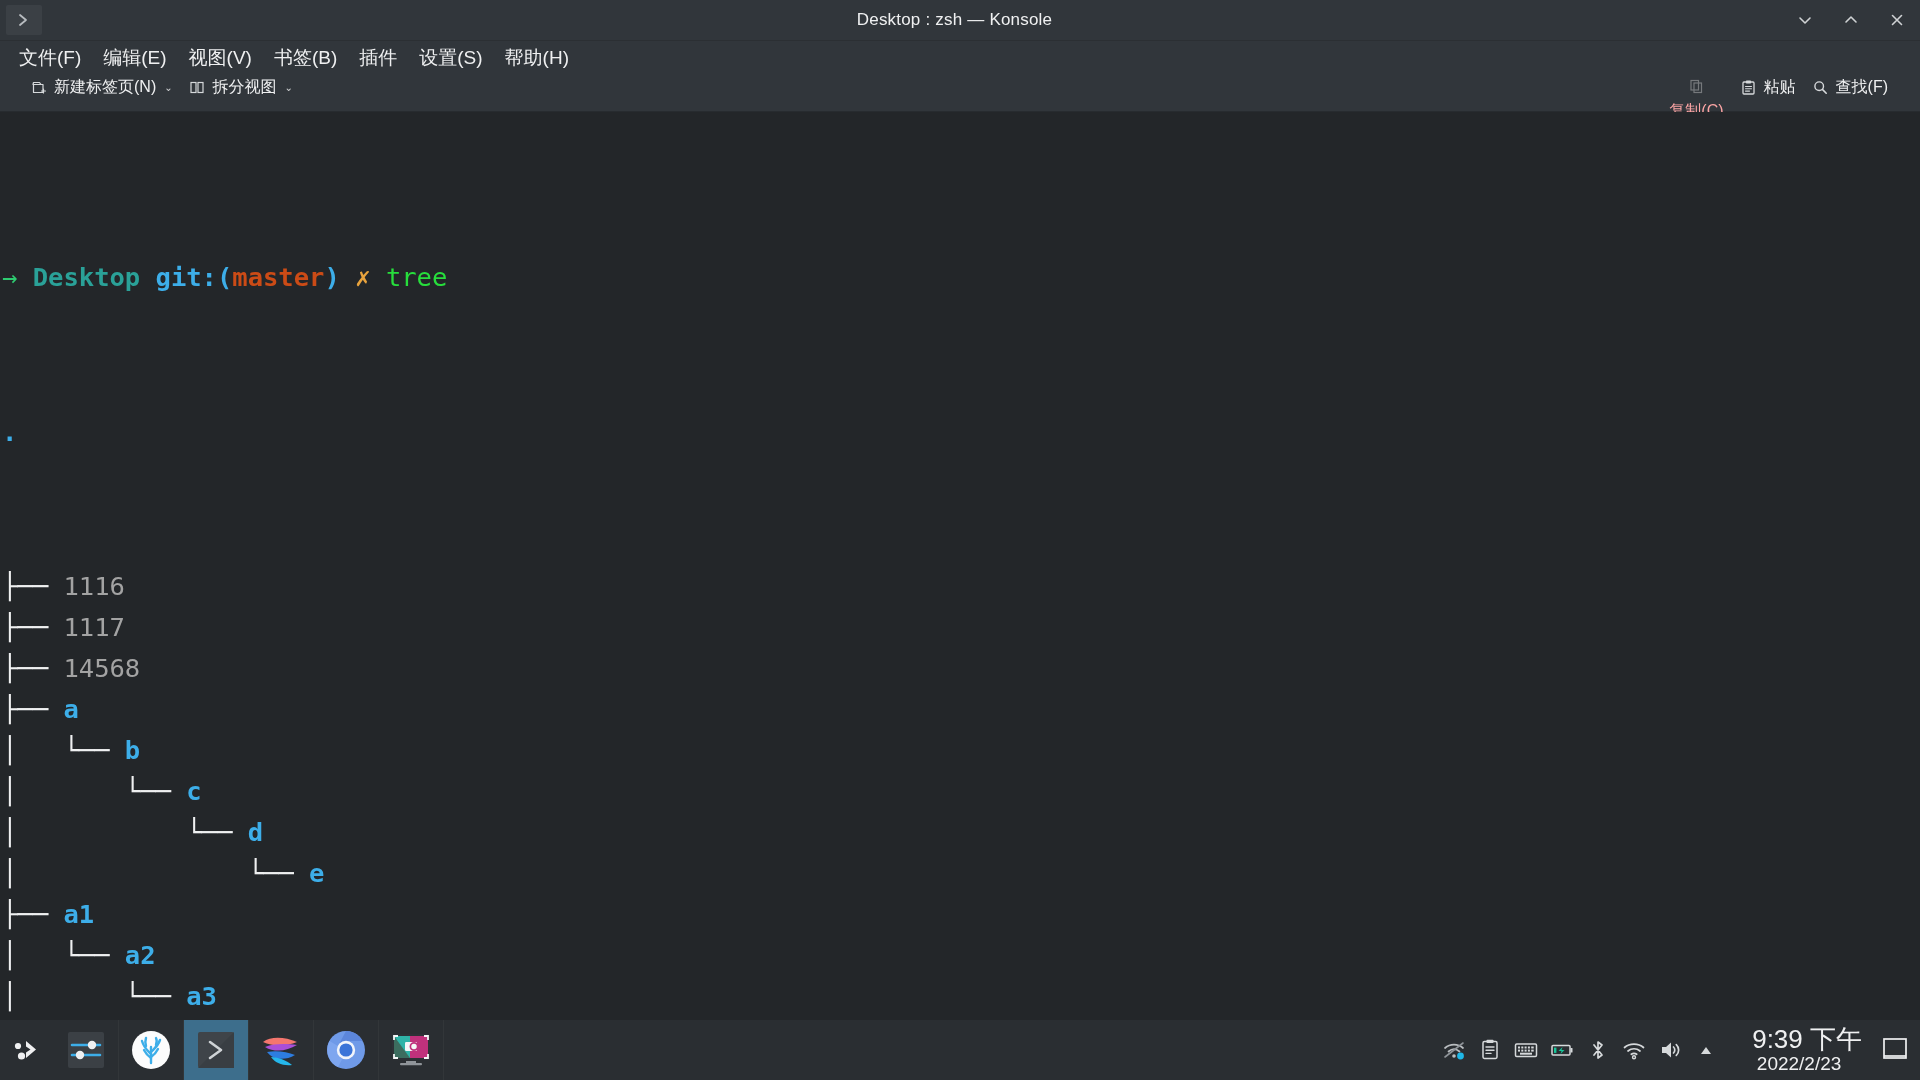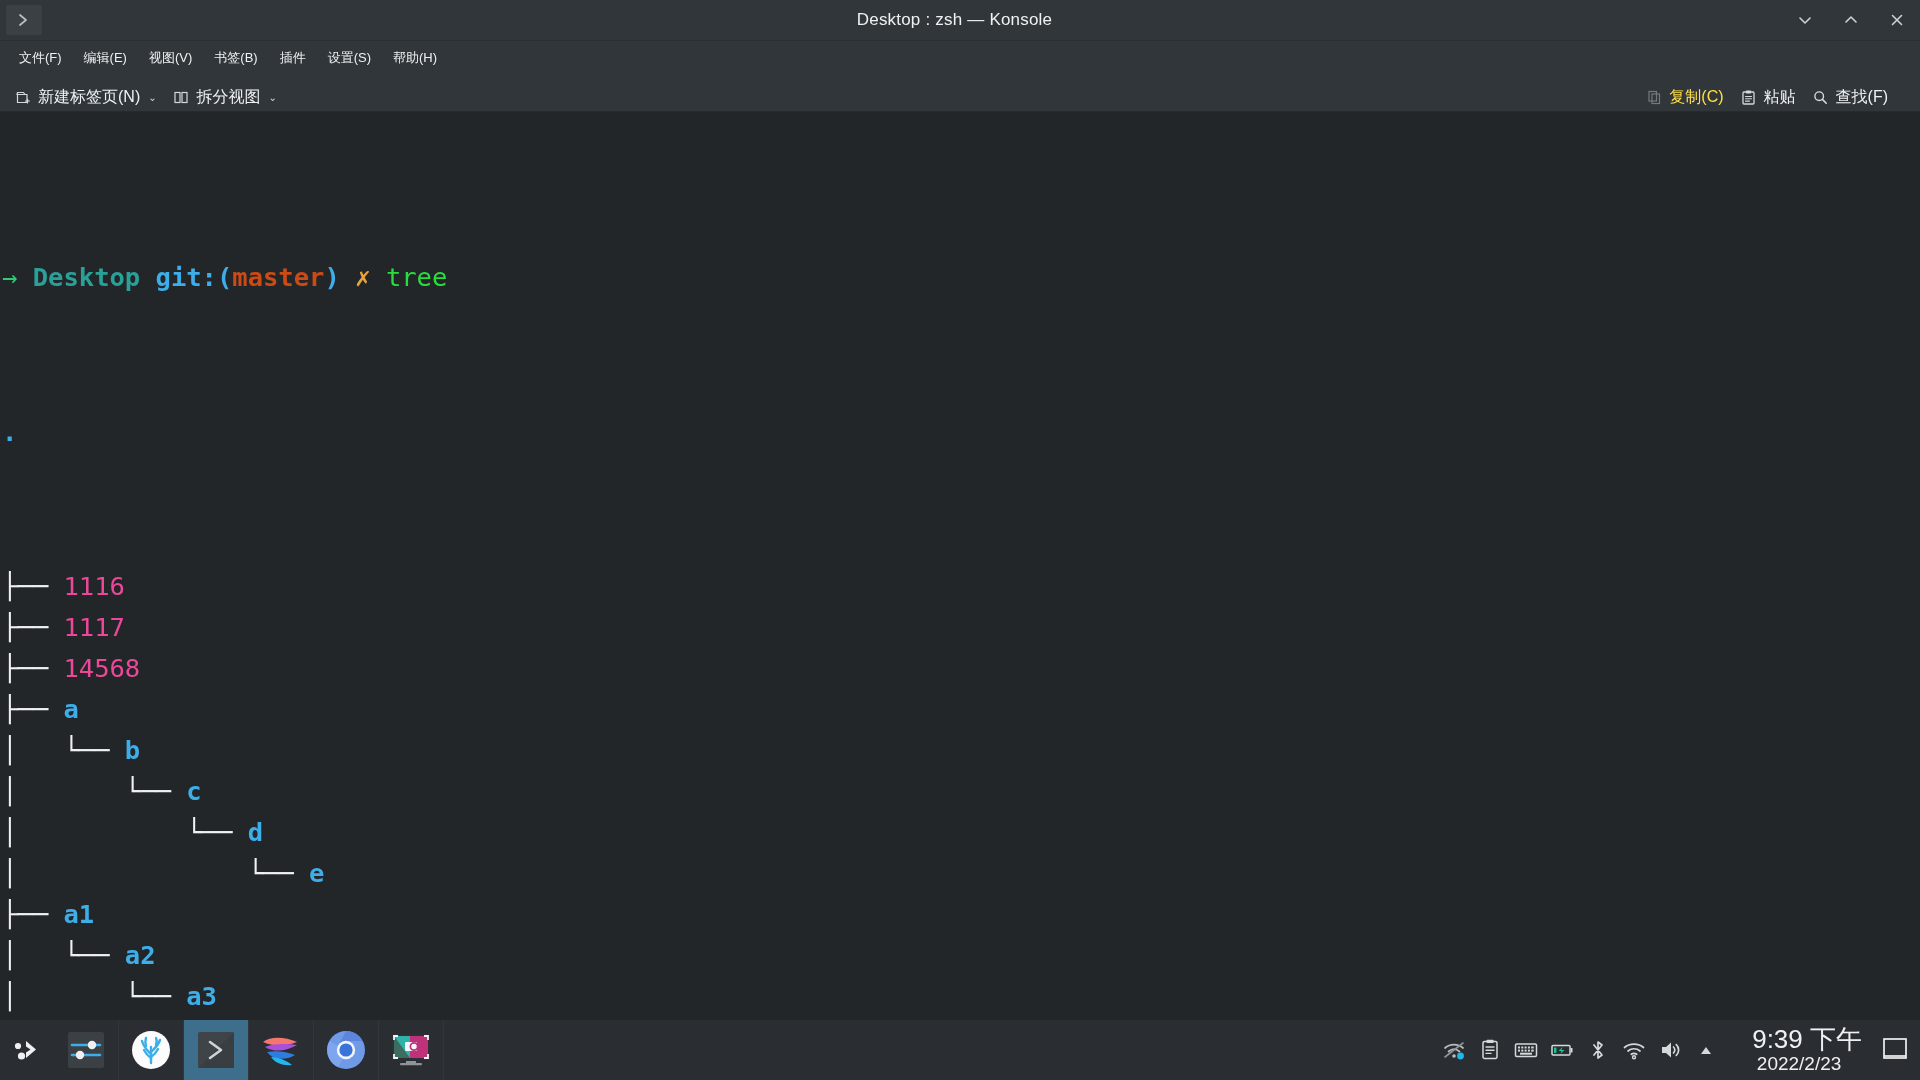--- a/index.html
+++ b/index.html
@@ -34,36 +34,36 @@
     cursor: pointer;
   }
   .tb-btn svg { display: block; }
 
   
   .menubar {
     height: 33px; background: #31363b; display: flex; align-items: center;
     padding-left: 8px; flex: 0 0 33px;
   }
   .menu-item {
-    font-size: 13px; color: #eff0f1; padding: 4px 11px; cursor: default;
+    font-size: 19px; color: #eff0f1; padding: 4px 11px; cursor: default;
     white-space: nowrap;
     text-align: center;
   }
 
   
   .toolbar {
-    height: 38px; background: #31363b; display: flex; align-items: flex-end;
-    padding-left: 6px; flex: 0 0 38px; border-bottom: 1px solid #272b2f;
+    height: 38px; background: #31363b; display: flex; align-items: flex-start;
+    padding-left: 22px; flex: 0 0 38px; border-bottom: 1px solid #272b2f;
   }
   .tool-btn {
     display: flex; align-items: center; gap: 6px;
     font-size: 16px; color: #eff0f1; padding: 3px 8px; cursor: pointer;
     white-space: nowrap;
   }
-  .tool-btn.disabled { color: #fde047; cursor: default; }
+  .tool-btn.disabled { color: #fca5a5; cursor: default; flex-direction: column; }
   .tool-spacer { margin-left: auto; }
   .caret { font-size: 10px; opacity: .85; margin-left: 2px; line-height: 1; }
   .ticon { display: inline-flex; width: 18px; height: 18px; align-items: center; justify-content: center; }
   .ticon svg { display: block; }
 
   
   .terminal {
     flex: 1 1 auto; background: #232629; position: relative;
     font-family: "DejaVu Sans Mono", "Liberation Mono", monospace;
     font-size: 25.5px; line-height: 41px;
@@ -73,21 +73,21 @@
     white-space: pre;
   }
   .term-line { height: 41px; padding-left: 2px; }
   .c-arrow  { color: #2ecc71; }
   .c-dir    { color: #2aa198; font-weight: bold; }
   .c-git    { color: #3daee9; font-weight: bold; }
   .c-branch { color: #cb4b16; font-weight: bold; }
   .c-x      { color: #e8a33d; }
   .c-cmd    { color: #27de3c; }
   .c-blue   { color: #3daee9; font-weight: bold; }
-  .c-white  { color: #ec4899; }
+  .c-white  { color: #a3a3a3; }
   .tree-indent { color: #eff0f1; }
 
   
   .taskbar {
     height: 60px; background: #2a2e32; display: flex; align-items: center;
     flex: 0 0 60px; position: relative;
   }
   .launcher {
     width: 54px; height: 60px; display: flex; align-items: center; justify-content: center;
     cursor: pointer;

